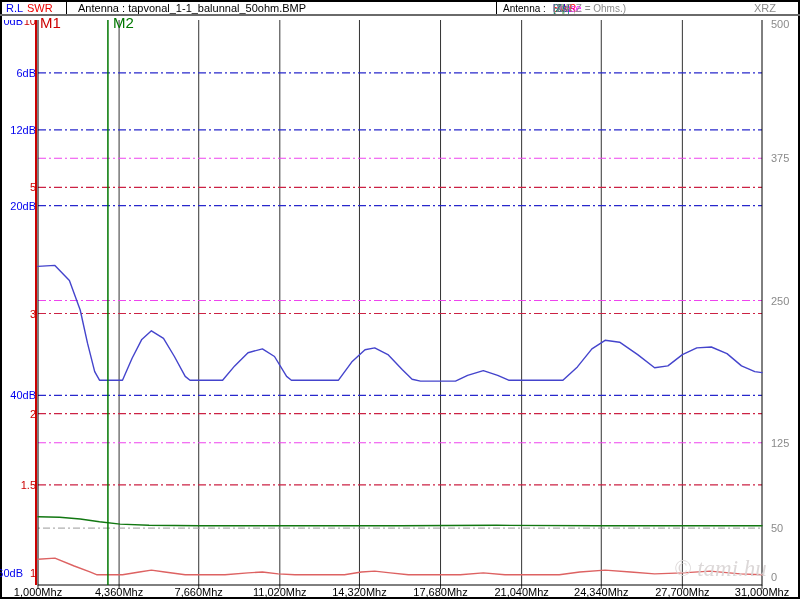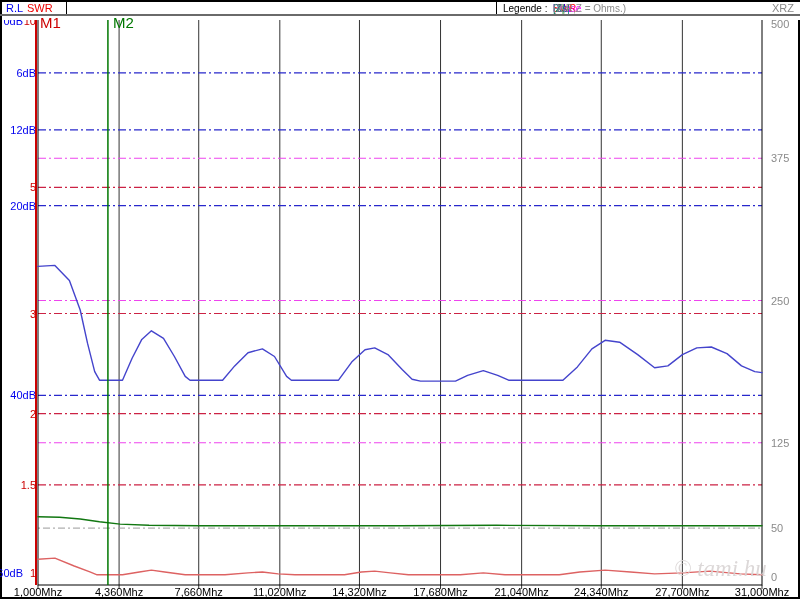--- a/index.html
+++ b/index.html
@@ -1,20 +1,20 @@
 <!DOCTYPE html>
 <html><head>
 <meta charset="utf-8">
 <style>
   html,body{margin:0;padding:0;background:#fff;}
   #app{position:relative;width:800px;height:600px;background:#fff;
        font-family:"Liberation Sans",sans-serif;font-size:11px;color:#000;overflow:hidden;}
   #plot{position:absolute;left:0;top:0;width:800px;height:600px;}
   #plot text{font-family:"Liberation Sans",sans-serif;font-size:11px;}
-  .hdr{position:absolute;left:2px;top:2px;right:0;height:18px;background:#fff;z-index:3;}
+  .hdr{position:absolute;left:2px;top:2px;right:18px;height:18px;background:#fff;z-index:3;}
   .hdr span{position:absolute;top:0;line-height:13px;white-space:nowrap;}
   .sep{position:absolute;top:0;width:1px;height:13px;background:#000;}
   .hdr-rule{position:absolute;left:0;top:14px;width:800px;height:2px;background:#6a6a6a;z-index:3;}
   .mlabel{position:absolute;z-index:4;font-size:15px;line-height:11px;}
   #watermark{position:absolute;left:674px;top:556px;z-index:5;
      font-family:"Liberation Serif",serif;font-style:italic;font-size:23px;
      color:#d9d4d4;opacity:.9;white-space:nowrap;}
 </style>
 </head>
 <body>
@@ -88,22 +88,23 @@
       <polyline points="38.0,559.2 54.9,558.1 74.2,566.0 89.9,571.8 97.1,574.8 122.5,574.8 139.4,572.0 151.4,570.1 164.7,572.0 185.2,574.8 225.0,574.8 248.0,572.9 262.4,572.0 278.1,573.9 295.0,574.8 344.5,574.8 361.4,572.0 374.7,571.1 390.3,572.9 408.4,574.8 460.3,574.8 483.3,572.9 505.0,574.8 559.3,574.8 579.8,572.0 605.1,570.1 630.5,572.0 654.6,573.9 682.4,572.9 710.1,571.1 740.3,573.9 762.0,574.8" fill="none" stroke="#dd6262" stroke-width="1.4" stroke-linejoin="round" stroke-linecap="round"></polyline>
       <polyline points="38.0,516.7 59.7,517.3 80.2,519.0 99.5,521.8 120.1,524.1 149.0,525.3 199.7,525.8 303.5,525.8 400.0,525.8 496.5,525.3 600.3,525.8 699.3,525.8 762.0,525.8" fill="none" stroke="#117711" stroke-width="1.4" stroke-linejoin="round" stroke-linecap="round"></polyline>
       <line x1="36" y1="16" x2="36" y2="585" stroke="#cc0000" stroke-width="2"></line>
       <line x1="107.91733333333333" y1="16" x2="107.91733333333333" y2="585" stroke="#007700" stroke-width="1.5"></line>
     </svg>
 
   <div class="hdr">
     <span style="left:4px;color:#0000ee;">R.L</span>
     <span style="left:25px;color:#ee0000;">SWR</span>
     <span class="sep" style="left:64px;"></span>
+    <span style="left:76px;color:#000;">Antenna : tapvonal_1-1_balunnal_50ohm.BMP</span>
     <span class="sep" style="left:494px;"></span>
-    <span style="left:501px;color:#000;font-size:10px;">Legende :</span>
+    <span style="left:501px;color:#000;font-size:10px;">Antenna :</span>
     <span style="left:551px;font-size:10px;">
         <span style="color: rgb(255, 0, 0); margin-right: 6px;">SWR</span>
         <span style="color: rgb(0, 128, 0); margin-right: 6px;">|Z|</span>
         <span style="color: rgb(0, 0, 255); margin-right: 16px;">R.L.</span>
         <span style="color: rgb(255, 0, 255); margin-right: 6px;">Phase</span>
         <span style="color: rgb(138, 138, 138); margin-right: 6px;">Rs</span>
         <span style="color: rgb(0, 128, 128); margin-right: 6px;">|Xs|</span>
         <span style="color: rgb(138, 138, 138); margin-right: 6px;">(X,R,Z = Ohms.)</span>
       </span>
     <span style="right:6px;color:#8a8a8a;">XRZ</span>

